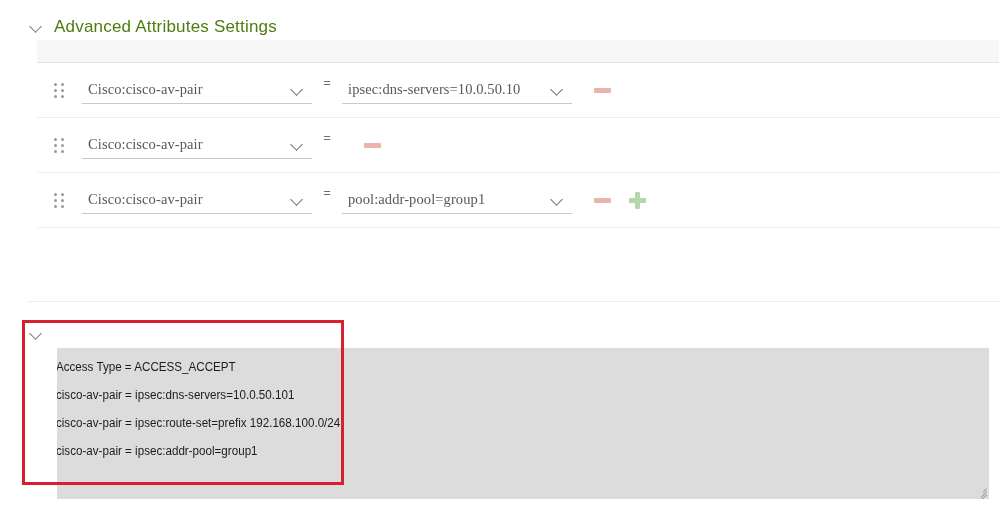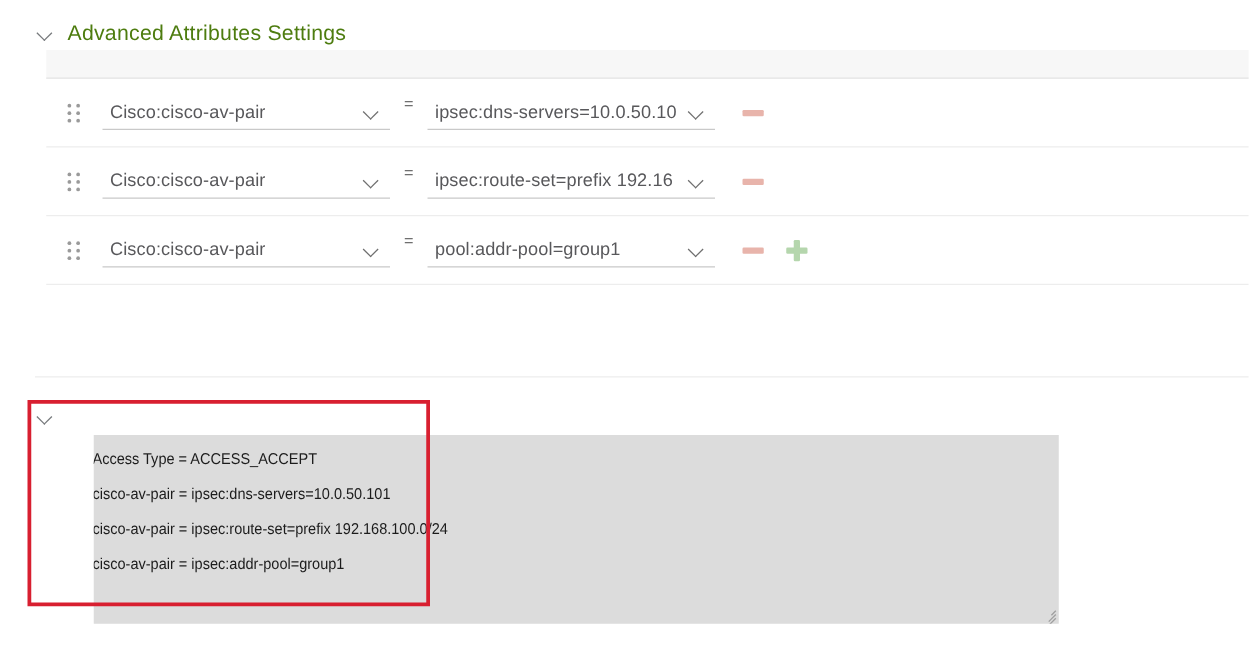--- a/index.html
+++ b/index.html
@@ -102,20 +102,21 @@
     background: transparent;
   }
   .field .val {
     font-size: 14.5px;
     color: #58585b;
     white-space: nowrap;
     overflow: hidden;
     letter-spacing: .1px;
     padding-left: 6px;
     flex: 1 1 auto;
+    font-family: Liberation Serif, serif;
   }
   .field .caret {
     width: 18px;
     height: 18px;
     position: relative;
     flex: 0 0 auto;
     margin-right: 6px;
   }
   .field .caret::before {
     content: "";
@@ -185,23 +186,23 @@
 
   
   #details-heading {
     position: absolute;
     left: 30px;
     top: 327px;
   }
 
   #details-box {
     position: absolute;
-    left: 75px;
+    left: 57px;
     top: 348px;
-    width: 772px;
+    width: 932px;
     height: 151px;
     background: #dcdcdc;
     overflow: hidden;
   }
   #details-text {
     padding: 12px 0 0 0;
     margin-left: -15px;
   }
   .detail-line {
     font-family: "Liberation Sans", sans-serif;
@@ -288,24 +289,20 @@
         <i></i>
         <i></i>
         <i></i>
         <i></i>
     </span>
     <div class="field field-name">
       <span class="val">Cisco:cisco-av-pair</span>
       <span class="caret"></span>
     </div>
     <div class="equals">=</div>
-    <div class="field field-value">
-      <span class="val">ipsec:route-set=prefix 192.16</span>
-      <span class="caret"></span>
-    </div>
     <div class="row-actions">
       <span class="btn-minus"></span>
     </div>
   </div>
 
   <div class="attr-row">
     <span class="drag-handle">
       <i></i>
         <i></i>
         <i></i>

